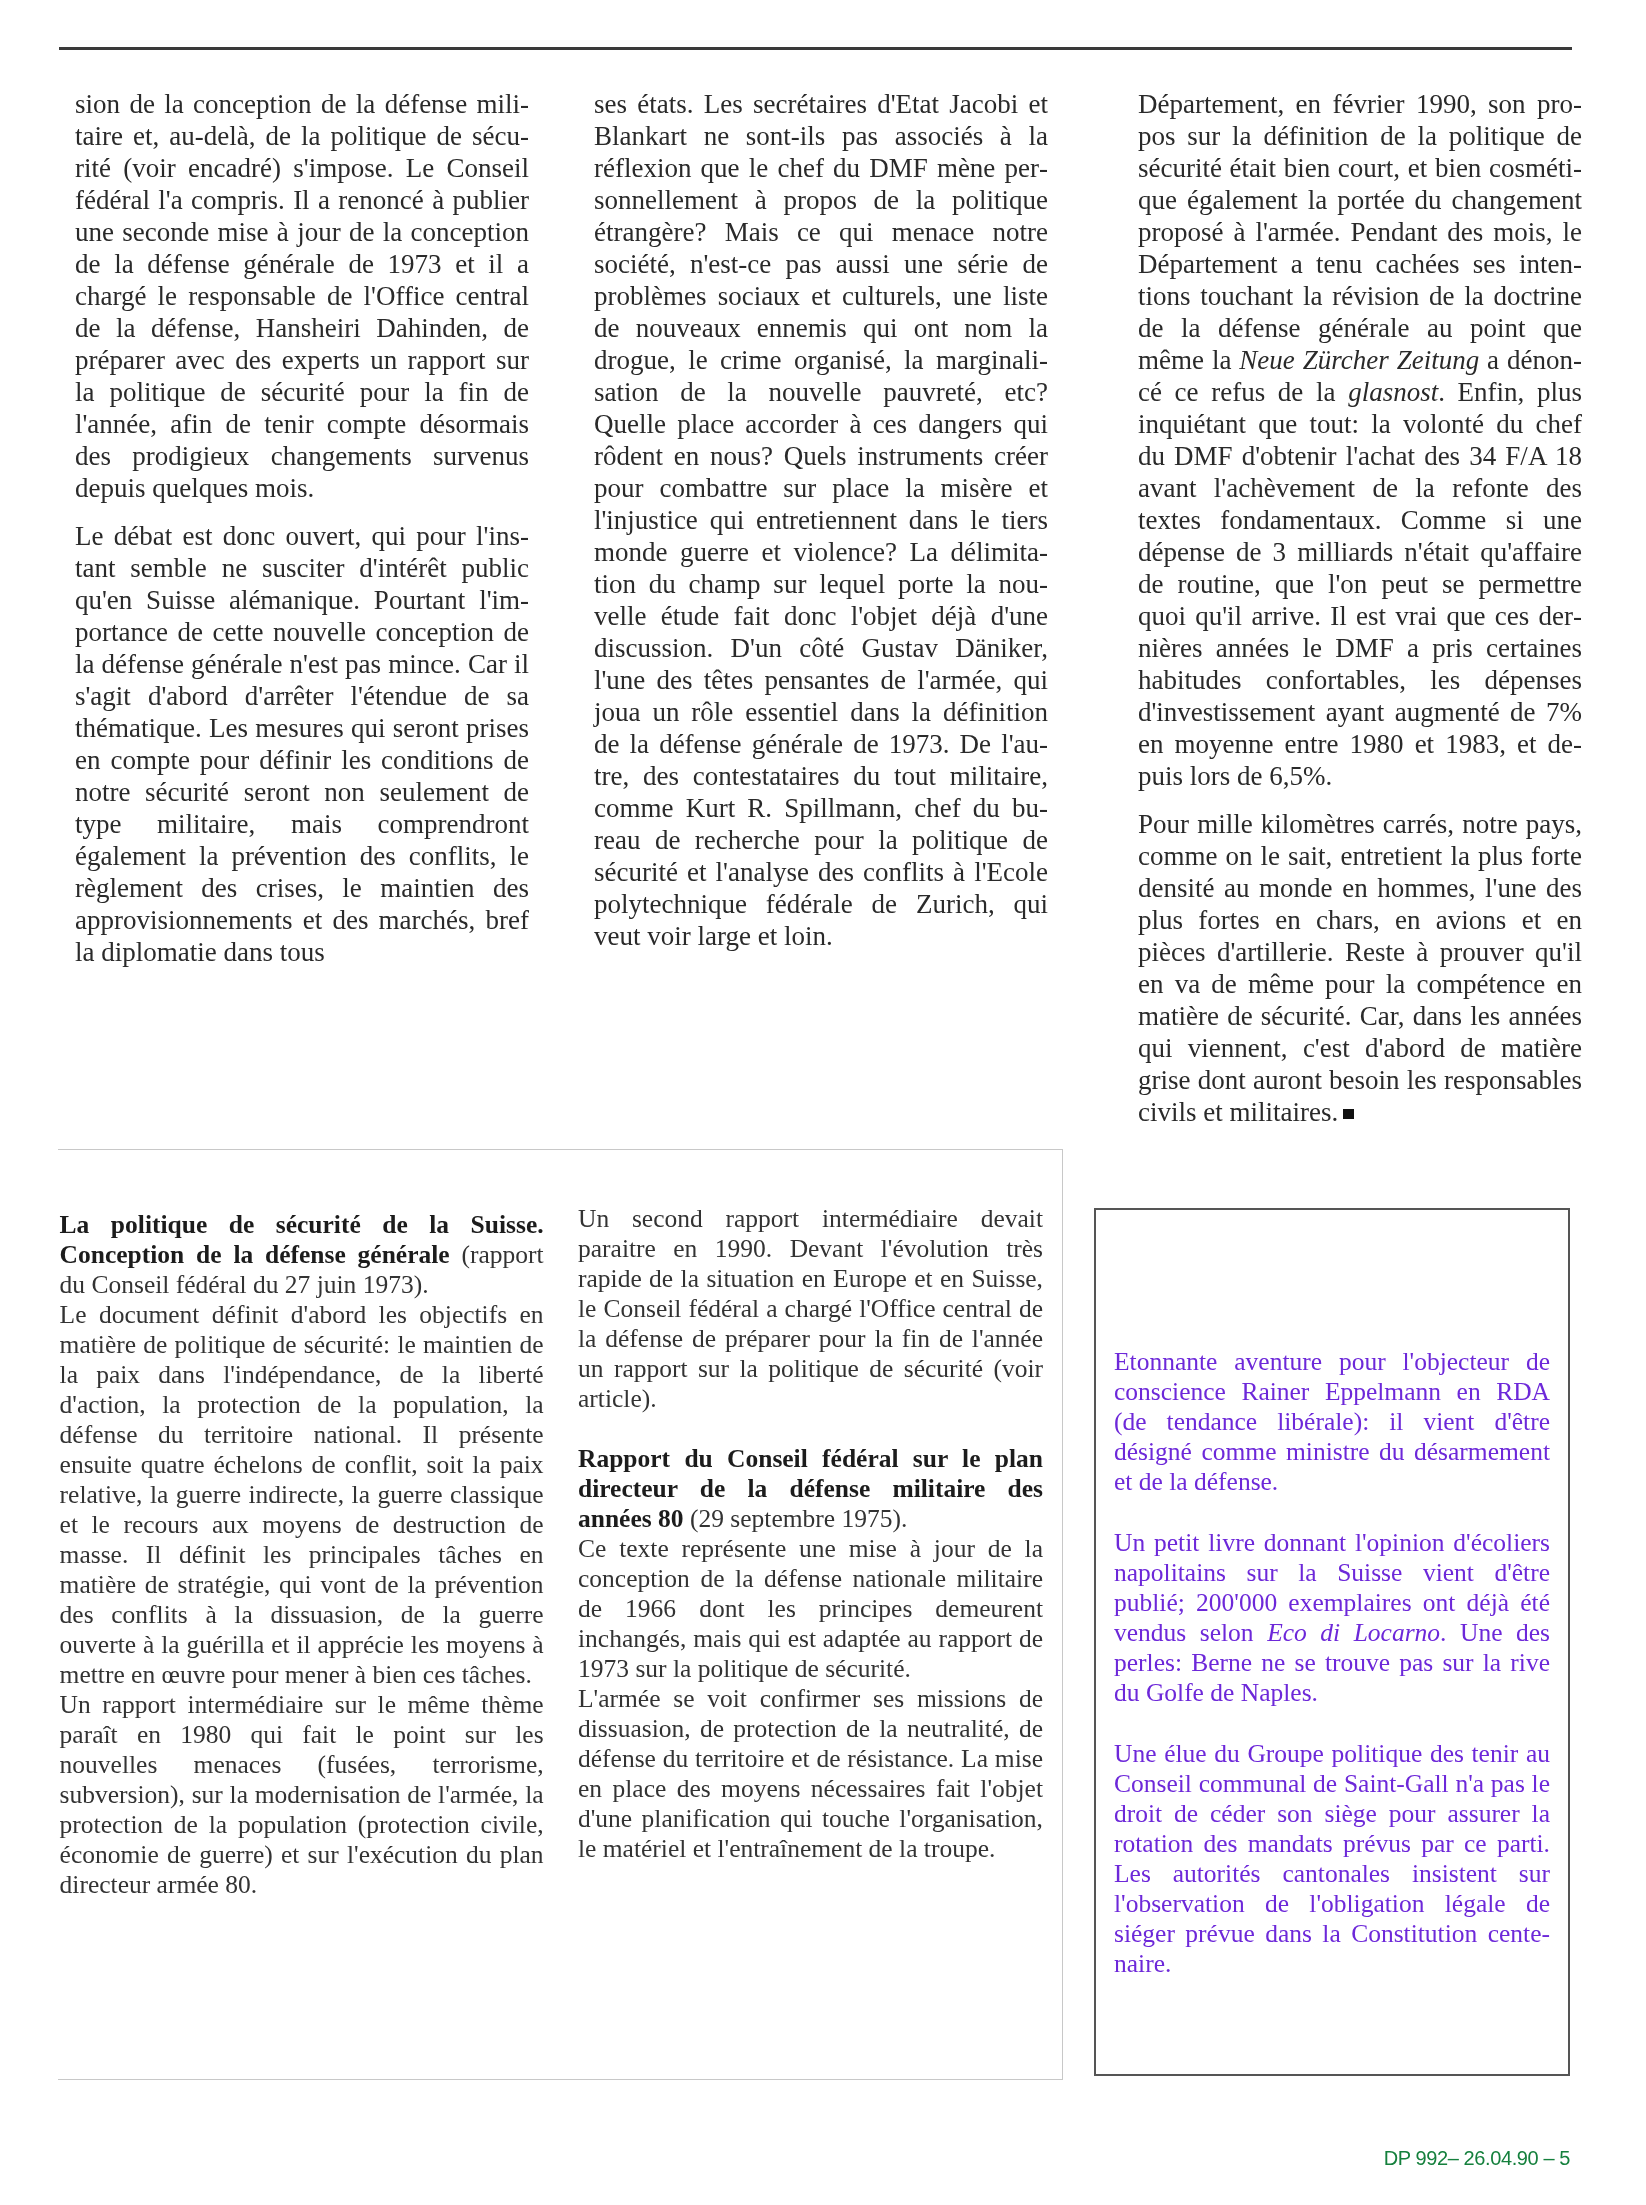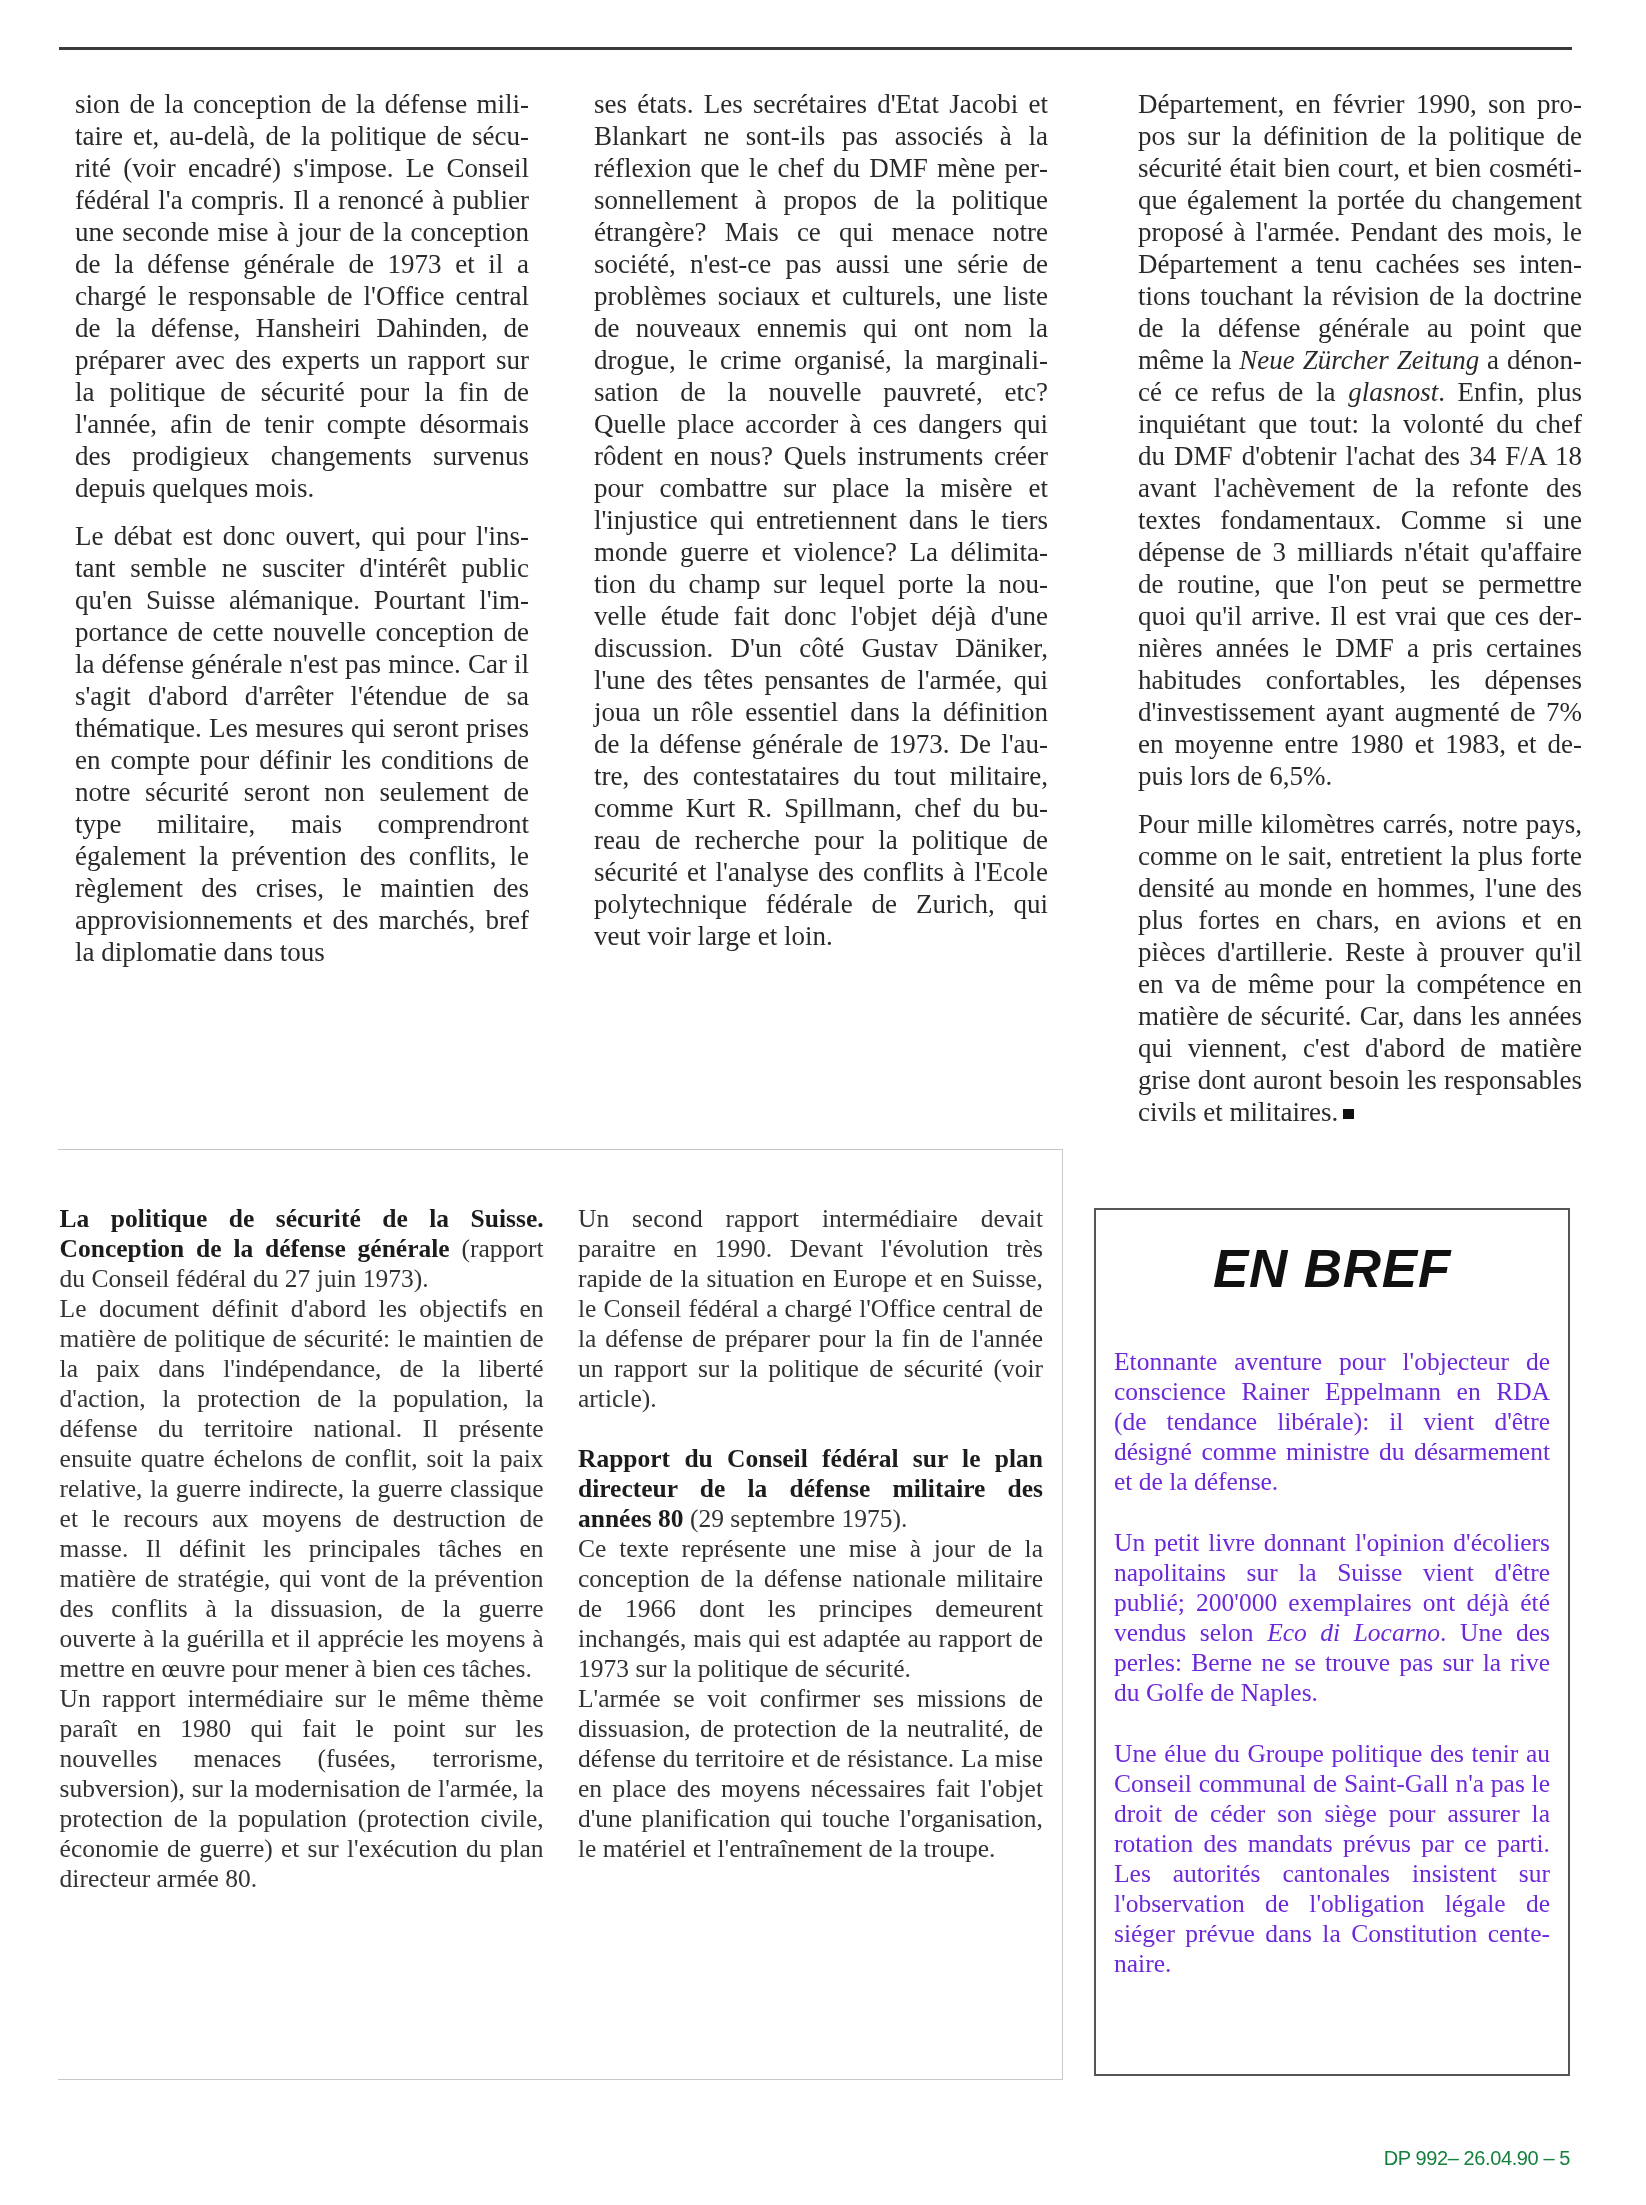--- a/index.html
+++ b/index.html
@@ -11,21 +11,21 @@
   .col1 { left: 59px; top: 72px; width: 486px; }
   .col2 { left: 578px; top: 72px; width: 486px; }
   .col3 { left: 1122px; top: 72px; width: 476px; }
   .subhead { font-family: "Liberation Sans", "DejaVu Sans", sans-serif; font-style: italic; font-size: 24px;
              text-align: center; margin: 26px 0 44px 0 !important; color: #1e1e1e; letter-spacing: -0.2px; }
   .end-mark { display: inline-block; width: 10.7px; height: 10.7px; background: #111; margin-left: 5px; vertical-align: 1.6px; }
   .encadre { position: absolute; left: 58px; top: 1149px; width: 1004px; height: 929px;
              border-top: 1.6px solid #c8c8c8; border-right: 1.6px solid #c8c8c8; border-bottom: 1.6px solid #c8c8c8; }
   .enc-col { position: absolute; font-size: 25.5px; line-height: 30px; text-align: justify; color: #333; }
   .enc-col p { margin: 0; }
-  .enc1 { left: 1.6px; top: 54px; width: 484px; }
+  .enc1 { left: 1.6px; top: 60px; width: 484px; }
   .enc2 { left: 520px; top: 54px; width: 465px; }
   .enc-col .bold { font-weight: bold; color: #1c1c1c; }
   .gap { height: 30px; }
   .enbref { position: absolute; left: 1094px; top: 1208px; width: 472px; height: 864px;
             border: 2.5px solid #555; }
   .enbref-title { font-family: "Liberation Sans", "DejaVu Sans", sans-serif; font-weight: bold; font-style: italic;
                   font-size: 53px; text-align: center; margin-top: 28px; letter-spacing: 0.8px; color: #111; }
   .enbref-body { position: absolute; left: 18px; top: 137px; width: 436px; font-size: 25.5px; line-height: 30px;
                  text-align: justify; color: #6d28d9; }
   .enbref-body p { margin: 0 0 31px 0; }
@@ -60,21 +60,20 @@
   <div class="enc-col enc2">
     <p>Un second rapport intermédiaire de­vait paraitre en 1990. Devant l'évolu­tion très rapide de la situation en Eu­rope et en Suisse, le Conseil fédéral a chargé l'Office central de la défense de préparer pour la fin de l'année un rapport sur la politique de sécurité (voir article).</p>
     <div class="gap"></div>
     <p><span class="bold">Rapport du Conseil fédéral sur le plan directeur de la défense mili­taire des années 80</span><span> (29 septembre 1975).</span></p>
     <p>Ce texte représente une mise à jour de la conception de la défense nationale militaire de 1966 dont les principes de­meurent inchangés, mais qui est adap­tée au rapport de 1973 sur la politique de sécurité.</p>
     <p>L'armée se voit confirmer ses mis­sions de dissuasion, de protection de la neutralité, de défense du territoire et de résistance. La mise en place des moyens nécessaires fait l'objet d'une planification qui touche l'organisa­tion, le matériel et l'entraînement de la troupe.</p>
   </div>
 </div>
 
 <div class="enbref">
-  <div class="enbref-title">EN BREF</div>
   <div class="enbref-body">
     <p>Etonnante aventure pour l'objecteur de conscience Rainer Eppelmann en RDA (de tendance libérale): il vient d'être désigné comme ministre du désarmement et de la défense.</p>
     <p><span>Un petit livre donnant l'opinion d'écoliers napolitains sur la Suisse vient d'être publié; 200'000 exem­plaires ont déjà été vendus selon </span><i>Eco di Locarno</i><span>. Une des perles: Berne ne se trouve pas sur la rive du Golfe de Naples.</span></p>
     <p>Une élue du Groupe politique des tenir au Conseil communal de Saint-Gall n'a pas le droit de céder son siège pour assurer la rotation des mandats prévus par ce parti. Les auto­rités cantonales insistent sur l'obser­vation de l'obligation légale de siéger prévue dans la Constitution cente­naire.</p>
   </div>
 </div>
 
 <div class="footer">DP 992– 26.04.90 – 5</div>
 
 

